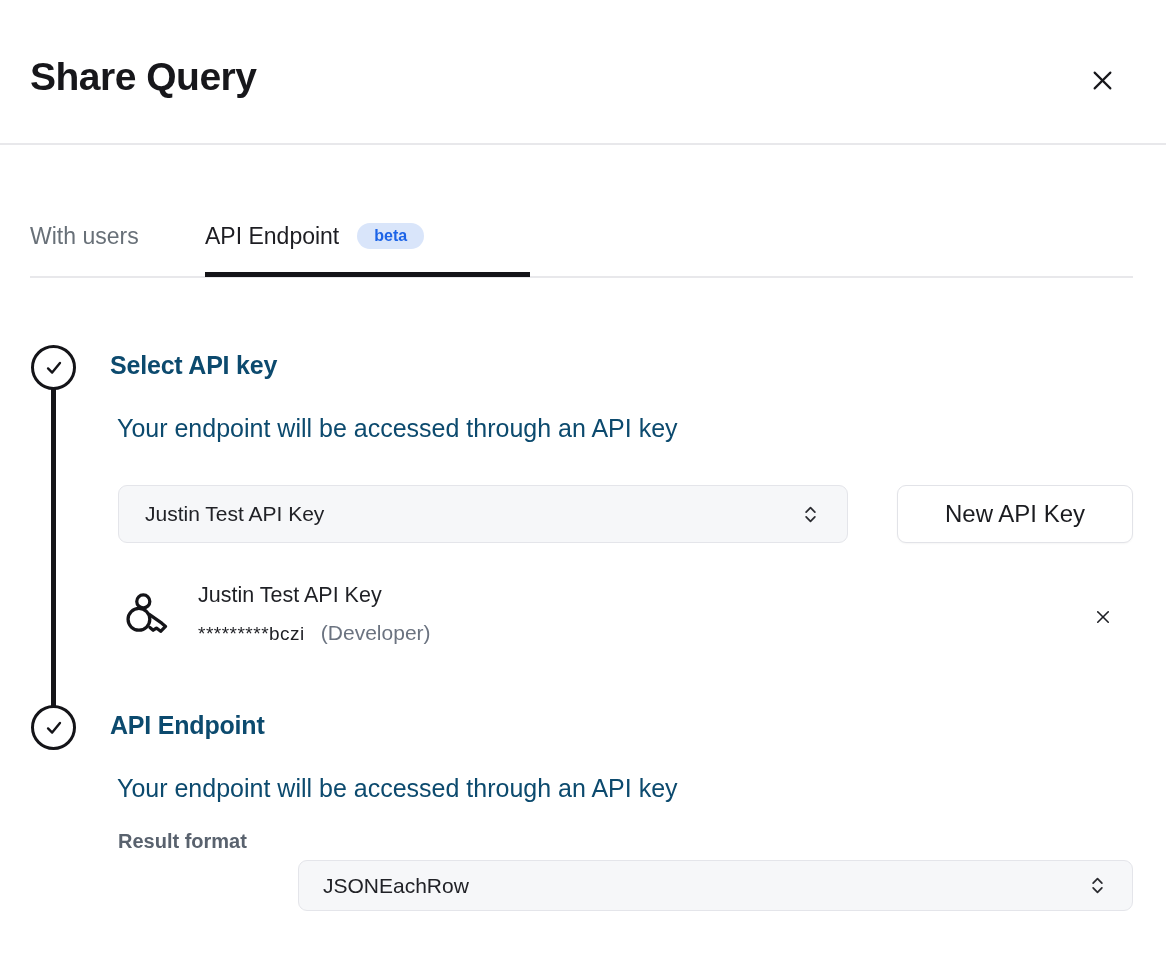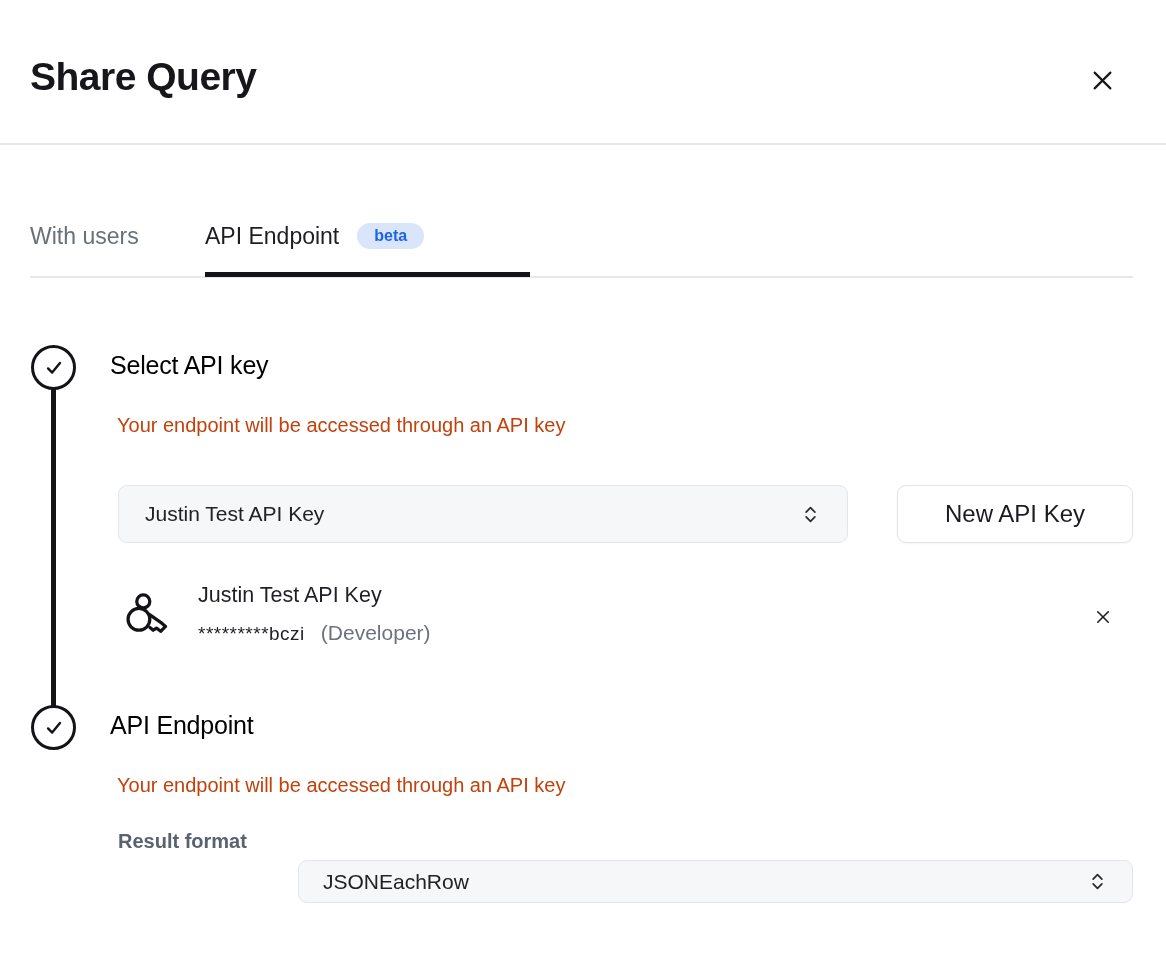--- a/index.html
+++ b/index.html
@@ -48,37 +48,37 @@
   .step-circle {
     width: 45px; height: 45px; border: 3.5px solid #141418; border-radius: 50%;
     background: #fff; display: flex; align-items: center; justify-content: center;
     z-index: 1;
   }
   .step-circle-1 { left: 31px; top: 345px; }
   .step-circle-2 { left: 31px; top: 705px; }
   .step-line { left: 51px; top: 388px; width: 5px; height: 320px; background: #141418; }
 
   .step-title {
-    font-size: 25px; font-weight: 400; color: #000000; letter-spacing: -0.2px;
+    font-size: 25px; font-weight: 700; color: #0c4a6e; letter-spacing: -0.2px;
   }
   .step-title-1 { left: 110px; top: 351px; }
   .step-title-2 { left: 110px; top: 711px; }
-  .step-desc { font-size: 20px; color: #c2410c; }
+  .step-desc { font-size: 25px; color: #0c4a6e; }
   .step-desc-1 { left: 117px; top: 414px; }
   .step-desc-2 { left: 117px; top: 774px; }
 
   
   .combobox {
     background: #f6f7f9; border: 1px solid #e4e5ea; border-radius: 9px;
     display: flex; align-items: center; justify-content: space-between;
     padding: 0 26px; cursor: pointer;
   }
   .combobox .value { font-size: 21px; color: #212227; }
   .key-select { left: 118px; top: 485px; width: 730px; height: 58px; }
-  .format-select { left: 298px; top: 860px; width: 835px; height: 43px; padding: 0 24px; }
+  .format-select { left: 298px; top: 860px; width: 835px; height: 51px; padding: 0 24px; }
 
   .new-key-btn {
     left: 897px; top: 485px; width: 236px; height: 58px;
     background: #ffffff; border: 1.5px solid #e2e3e8; border-radius: 9px;
     font-size: 24px; color: #1b1c20; font-family: "Liberation Sans", sans-serif;
     display: flex; align-items: center; justify-content: center;
     cursor: pointer; box-shadow: 0 1px 2px rgba(0,0,0,0.04);
   }
 
   

